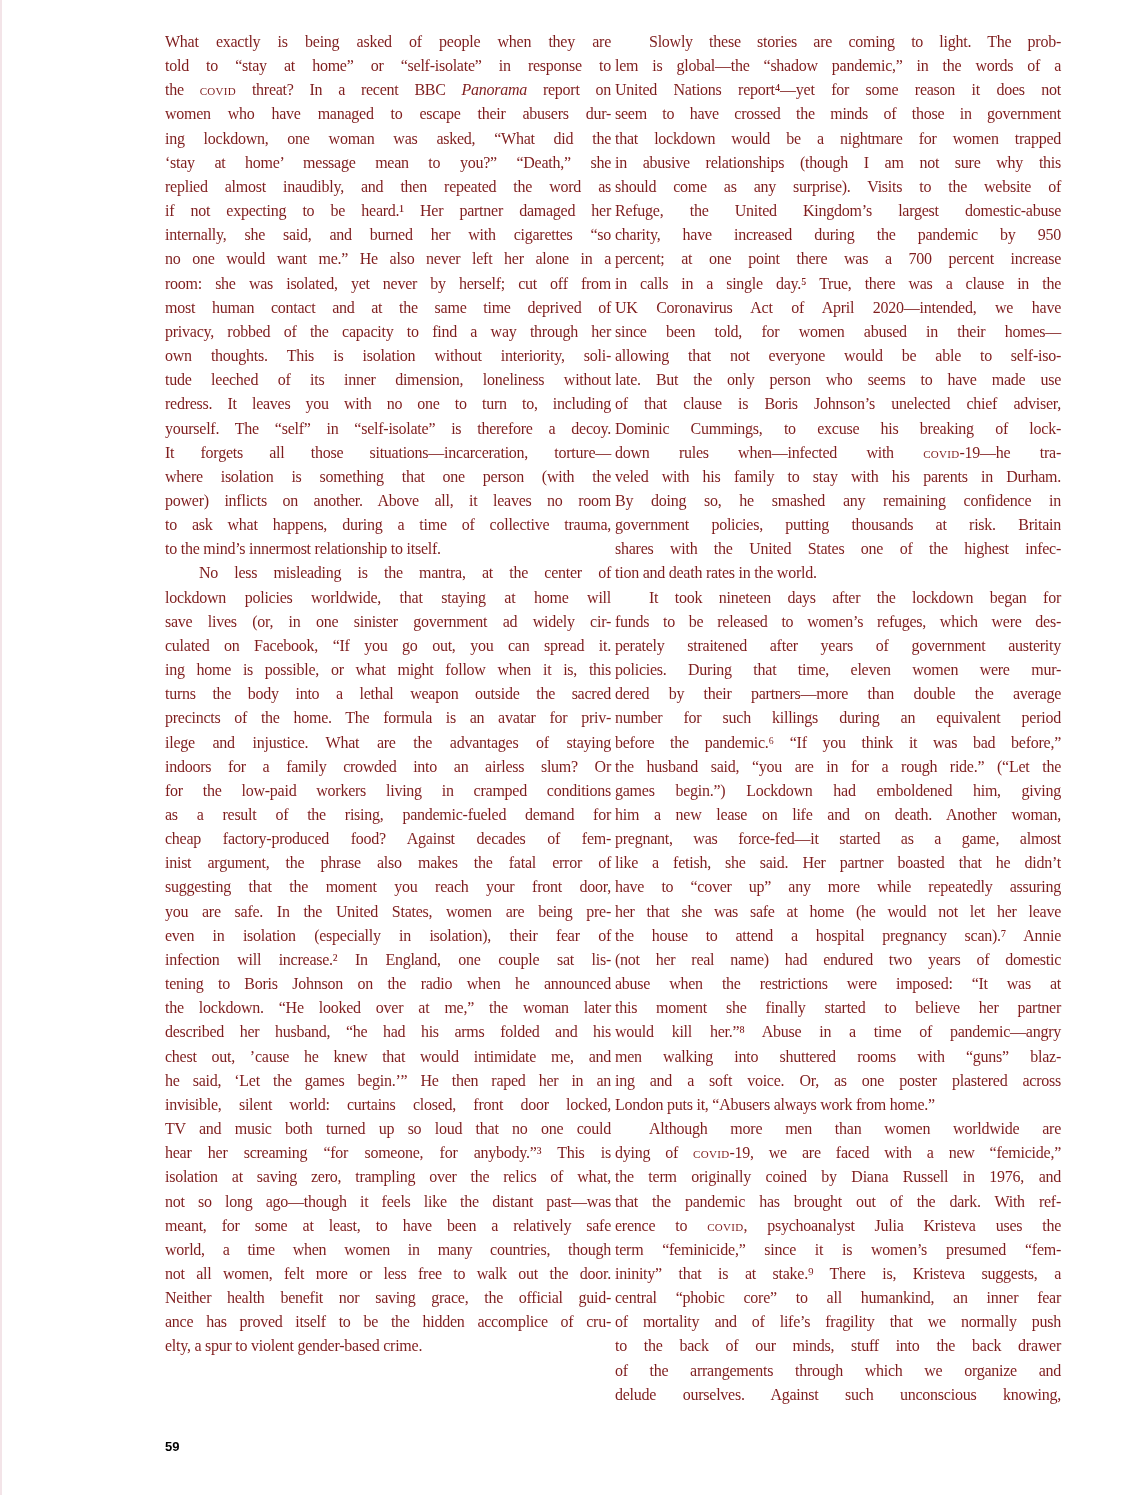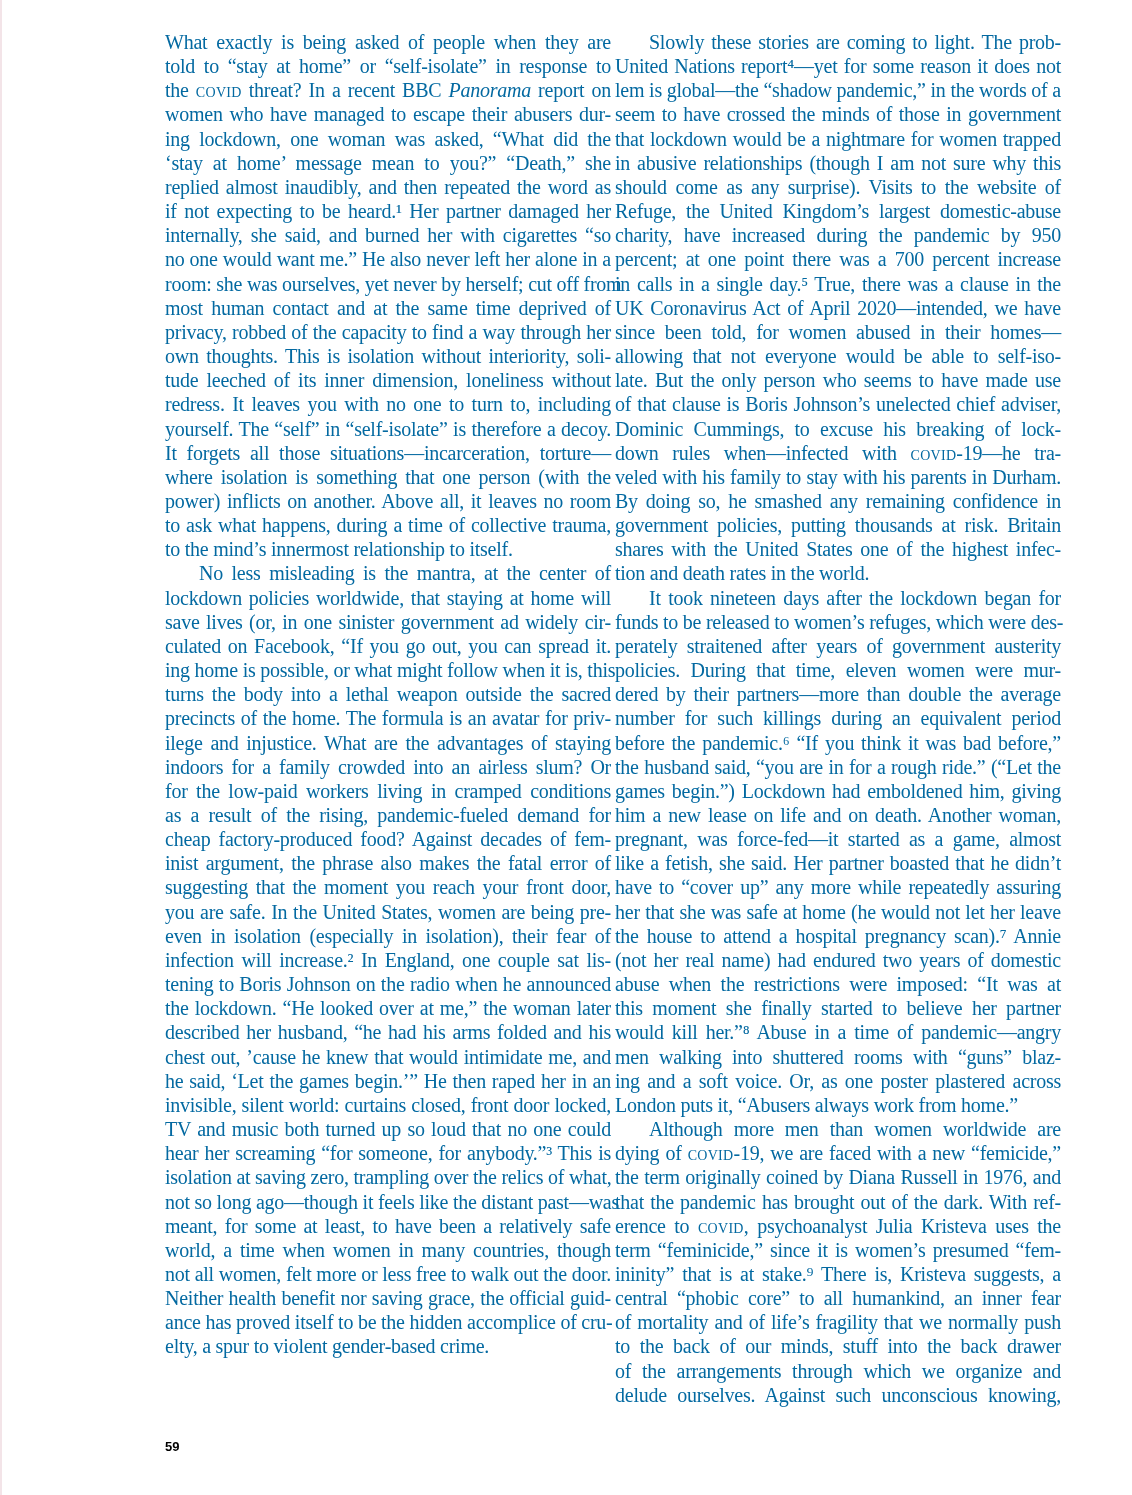--- a/index.html
+++ b/index.html
@@ -4,21 +4,21 @@
 <style>
   html, body { margin: 0; padding: 0; }
   body {
     width: 1132px; height: 1495px; background: #ffffff; position: relative; overflow: hidden;
     border-left: 2px solid #f3e4e8; box-sizing: border-box;
   }
   .page { position: absolute; left: 0; top: 0; width: 1132px; height: 1495px; }
   .col {
     position: absolute; top: 30px; width: 446px;
     font-family: "Liberation Serif", "DejaVu Serif", serif;
-    font-size: 20px; color: #0369a1; letter-spacing: -0.25px;
+    font-size: 16px; color: #7f1d1d; letter-spacing: -0.25px;
   }
   .col.left { left: 163px; }
   .col.right { left: 613px; }
   .ln {
     display: block; height: 24.16px; line-height: 24.16px;
     white-space: nowrap; text-align: justify; text-align-last: justify;
     overflow: visible;
   }
   .ln.end { text-align-last: left; }
   .ln.indent { padding-left: 34px; }
@@ -37,21 +37,21 @@
       <span class="ln">What exactly is being asked of people when they are</span>
       <span class="ln">told to “stay at home” or “self-isolate” in response to</span>
       <span class="ln">the <span class="sc">covid</span> threat? In a recent BBC <i>Panorama</i> report on</span>
       <span class="ln">women who have managed to escape their abusers dur-</span>
       <span class="ln">ing lockdown, one woman was asked, “What did the</span>
       <span class="ln">‘stay at home’ message mean to you?” “Death,” she</span>
       <span class="ln">replied almost inaudibly, and then repeated the word as</span>
       <span class="ln">if not expecting to be heard.¹ Her partner damaged her</span>
       <span class="ln">internally, she said, and burned her with cigarettes “so</span>
       <span class="ln">no one would want me.” He also never left her alone in a</span>
-      <span class="ln">room: she was ourselves, yet never by herself; cut off from</span>
+      <span class="ln">room: she was isolated, yet never by herself; cut off from</span>
       <span class="ln">most human contact and at the same time deprived of</span>
       <span class="ln">privacy, robbed of the capacity to find a way through her</span>
       <span class="ln">own thoughts. This is isolation without interiority, soli-</span>
       <span class="ln">tude leeched of its inner dimension, loneliness without</span>
       <span class="ln">redress. It leaves you with no one to turn to, including</span>
       <span class="ln">yourself. The “self” in “self-isolate” is therefore a decoy.</span>
       <span class="ln">It forgets all those situations—incarceration, torture—</span>
       <span class="ln">where isolation is something that one person (with the</span>
       <span class="ln">power) inflicts on another. Above all, it leaves no room</span>
       <span class="ln">to ask what happens, during a time of collective trauma,</span>
@@ -85,22 +85,22 @@
       <span class="ln">not so long ago—though it feels like the distant past—was</span>
       <span class="ln">meant, for some at least, to have been a relatively safe</span>
       <span class="ln">world, a time when women in many countries, though</span>
       <span class="ln">not all women, felt more or less free to walk out the door.</span>
       <span class="ln">Neither health benefit nor saving grace, the official guid-</span>
       <span class="ln">ance has proved itself to be the hidden accomplice of cru-</span>
       <span class="ln end">elty, a spur to violent gender-based crime.</span>
     </div>
   <div class="col right" id="col1">
       <span class="ln indent">Slowly these stories are coming to light. The prob-</span>
+      <span class="ln">lem is global—the “shadow pandemic,” in the words of a</span>
       <span class="ln">United Nations report⁴—yet for some reason it does not</span>
-      <span class="ln">lem is global—the “shadow pandemic,” in the words of a</span>
       <span class="ln">seem to have crossed the minds of those in government</span>
       <span class="ln">that lockdown would be a nightmare for women trapped</span>
       <span class="ln">in abusive relationships (though I am not sure why this</span>
       <span class="ln">should come as any surprise). Visits to the website of</span>
       <span class="ln">Refuge, the United Kingdom’s largest domestic-abuse</span>
       <span class="ln">charity, have increased during the pandemic by 950</span>
       <span class="ln">percent; at one point there was a 700 percent increase</span>
       <span class="ln">in calls in a single day.⁵ True, there was a clause in the</span>
       <span class="ln">UK Coronavirus Act of April 2020—intended, we have</span>
       <span class="ln">since been told, for women abused in their homes—</span>

